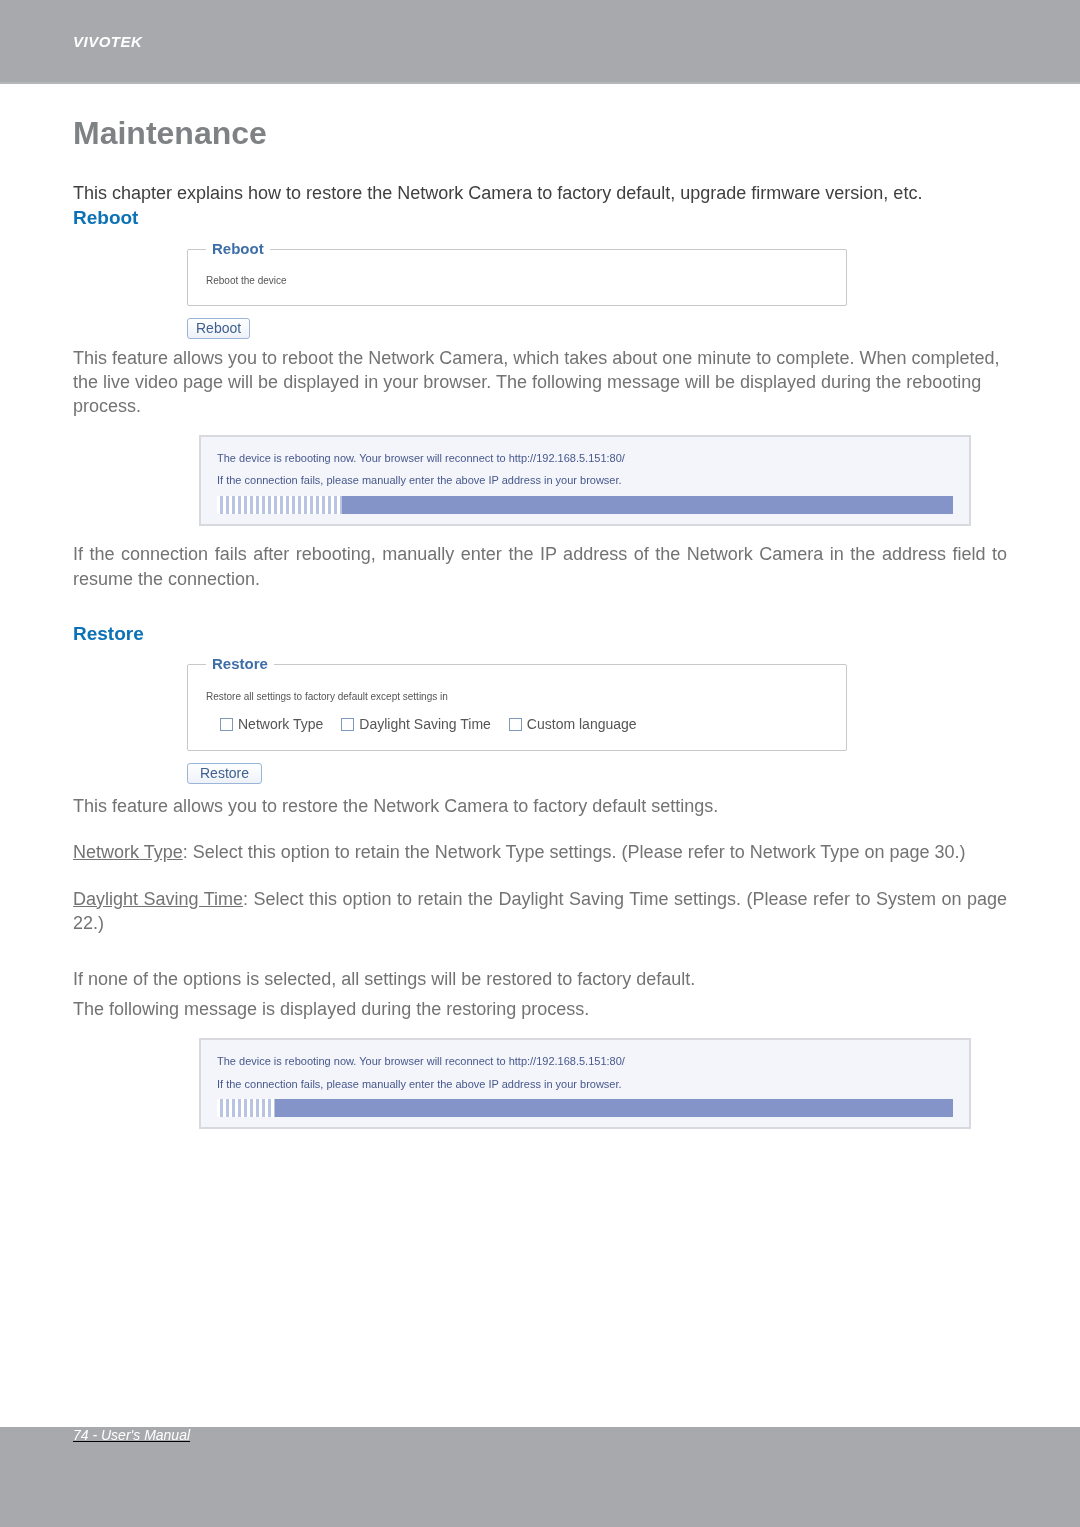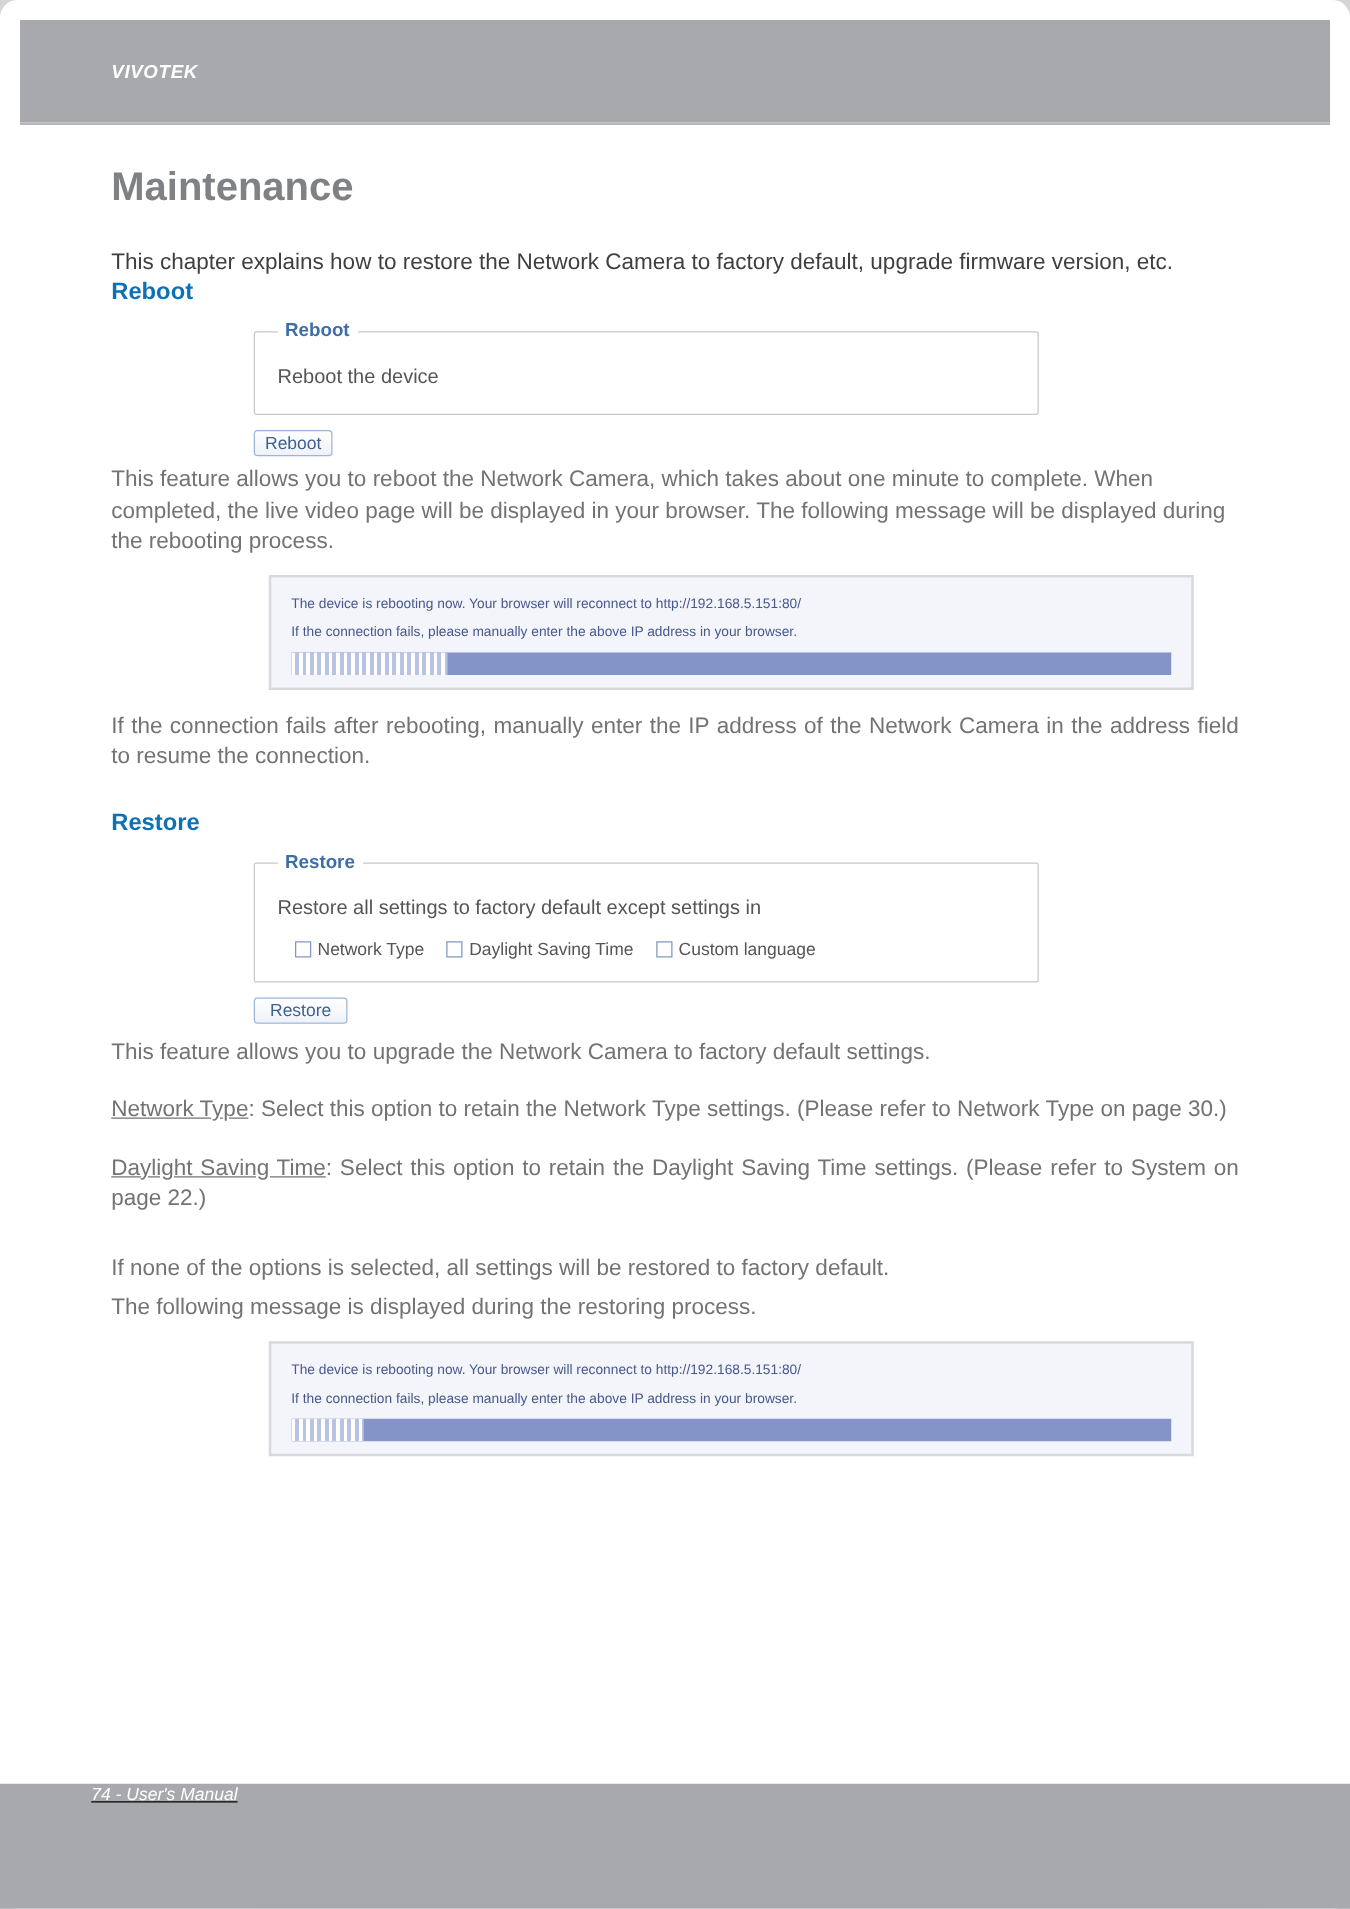--- a/index.html
+++ b/index.html
@@ -2,21 +2,21 @@
 <html><head>
 <meta charset="utf-8">
 <style>
   * { box-sizing: border-box; margin: 0; padding: 0; }
   html, body { width: 1080px; height: 1527px; background: #d5d5d5; font-family: Arial, Helvetica, sans-serif; }
   .page {
     position: relative;
     width: 1080px;
     height: 1527px;
     background: #fff;
-    padding: 16px;
+    padding: 0;
     border-radius: 14px;
   }
   .header-band {
     background: #a7a9ac;
     height: 82px;
     width: 100%;
     display: flex;
     align-items: center;
     padding-left: 73px;
   }
@@ -67,21 +67,21 @@
     margin-bottom: 8px;
   }
   fieldset.win legend {
     color: #3e6ea8;
     font-size: 15px;
     font-weight: bold;
     padding: 0 6px;
   }
   .win-text {
     color: #555;
-    font-size: 16px;
+    font-size: 10px;
     line-height: 1.6;
   }
   .btn {
     display: inline-block;
     border: 1px solid #9bb5d8;
     background: linear-gradient(#ffffff, #eef2f8);
     color: #406090;
     font-size: 14px;
     padding: 1px 12px 2px 12px;
     border-radius: 3px;
@@ -214,21 +214,21 @@
           </span>
           <span class="cb-item">
             <span class="cb"></span>
             <span>Custom language</span>
           </span>
         </div>
       </fieldset>
     </div>
     <button class="btn">Restore</button>
 
-    <p class="body-p" style="margin-top:10px">This feature allows you to upgrade the Network Camera to factory default settings.</p>
+    <p class="body-p" style="margin-top:10px">This feature allows you to restore the Network Camera to factory default settings.</p>
 
     <div class="spacer-10"></div>
 
     <p class="body-p justify">
       <span class="u">Network Type</span><span>: Select this option to retain the Network Type settings. (Please refer to Network Type on page 30.)</span>
     </p>
 
     <div class="spacer-10"></div>
 
     <p class="body-p justify">

